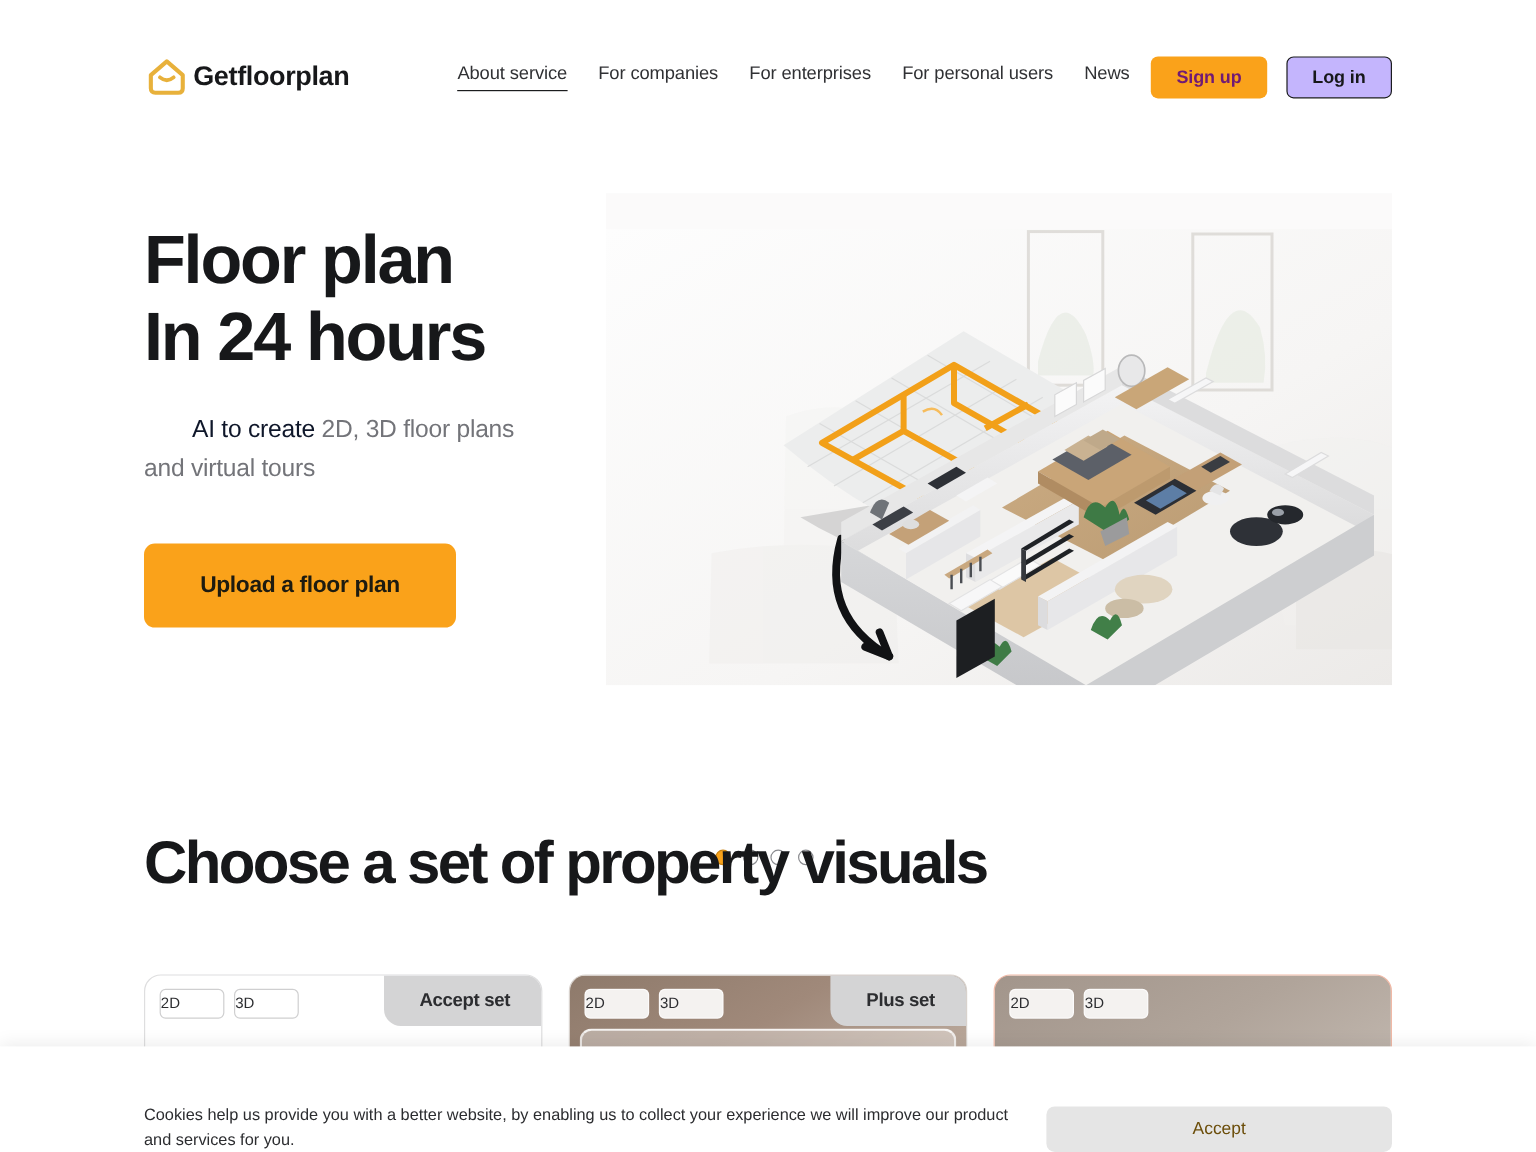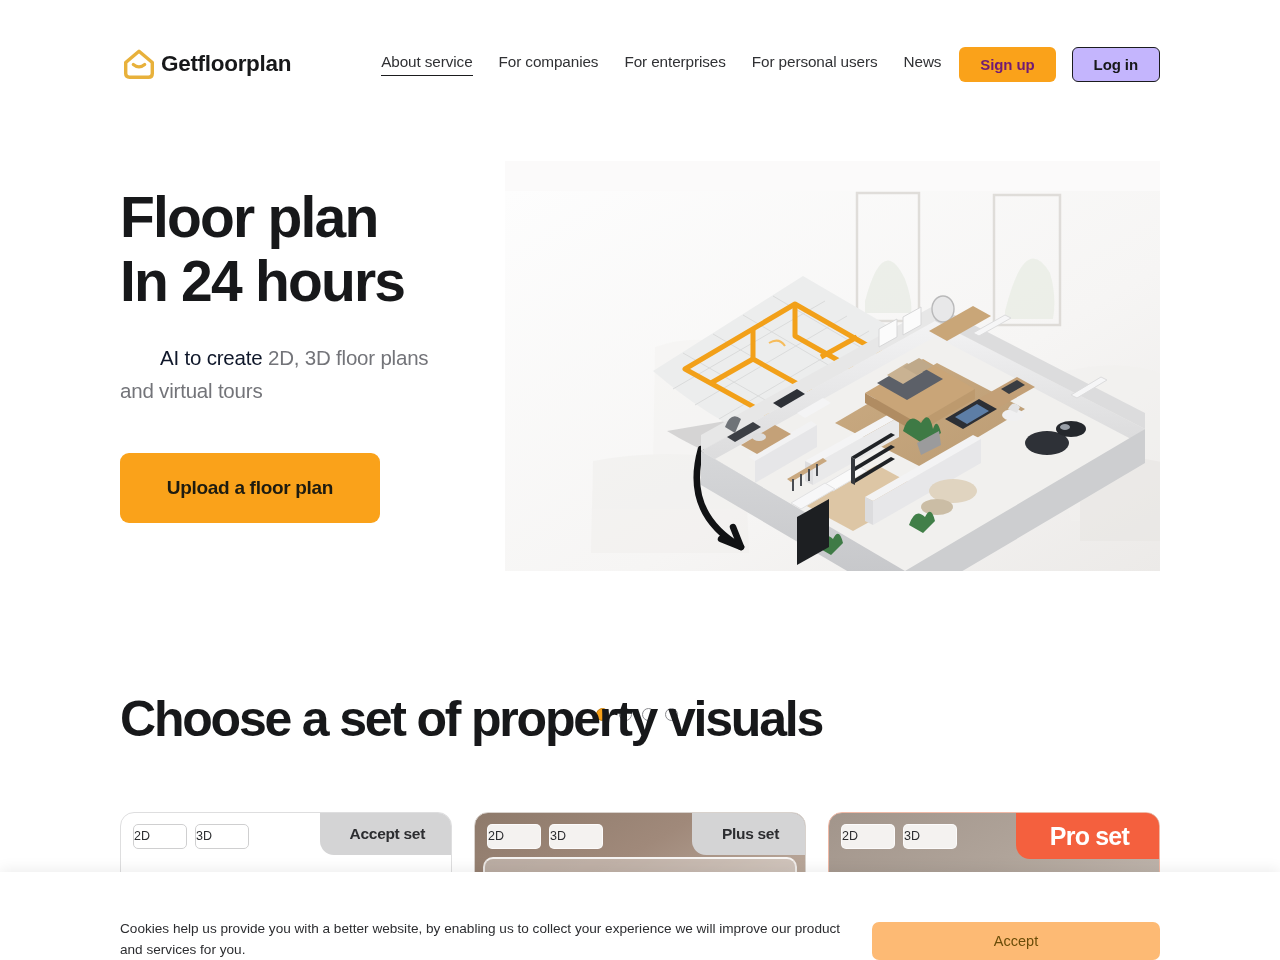--- a/index.html
+++ b/index.html
@@ -298,21 +298,21 @@
   .cookie-text {
     font-size: 13.6px;
     line-height: 21px;
     color: #2c2d30;
     max-width: 740px;
     flex: 1;
   }
   .btn-accept {
     width: 288px;
     height: 38px;
-    background: #fdba74;
+    background: #e5e5e5;
     border: none;
     border-radius: 7px;
     color: #6b4d09;
     font-size: 14.5px;
     cursor: pointer;
     font-family: inherit;
   }
 </style>
 </head>
 <body>
@@ -563,21 +563,20 @@
     <div class="card card-plus">
       <div class="card-badge badge-grey">Plus set</div>
       <div class="toggle-group">
         <div class="toggle-btn on-photo">2D</div>
         <div class="toggle-btn on-photo">3D</div>
       </div>
       <div class="card-inner-frame"></div>
     </div>
 
     <div class="card card-pro">
-      <div class="card-badge badge-pro">Pro set</div>
       <div class="toggle-group">
         <div class="toggle-btn on-photo">2D</div>
         <div class="toggle-btn on-photo">3D</div>
       </div>
     </div>
   </div>
 
   <div class="cookie-bar">
     <div class="cookie-text">Cookies help us provide you with a better website, by enabling us to collect your experience we will improve our product and services for you.</div>
     <button class="btn-accept">Accept</button>

